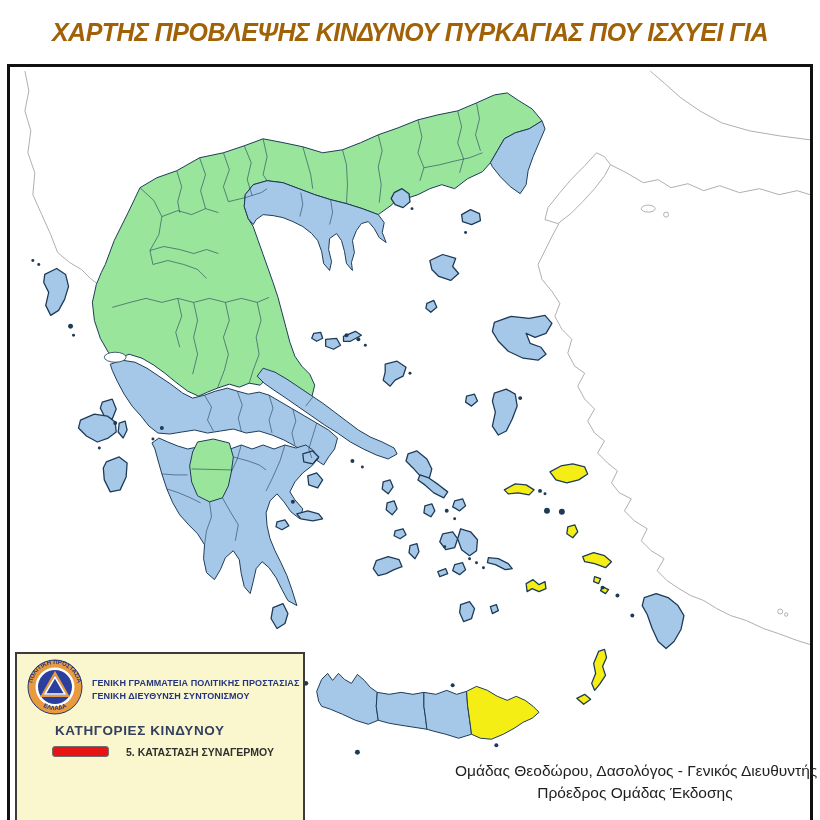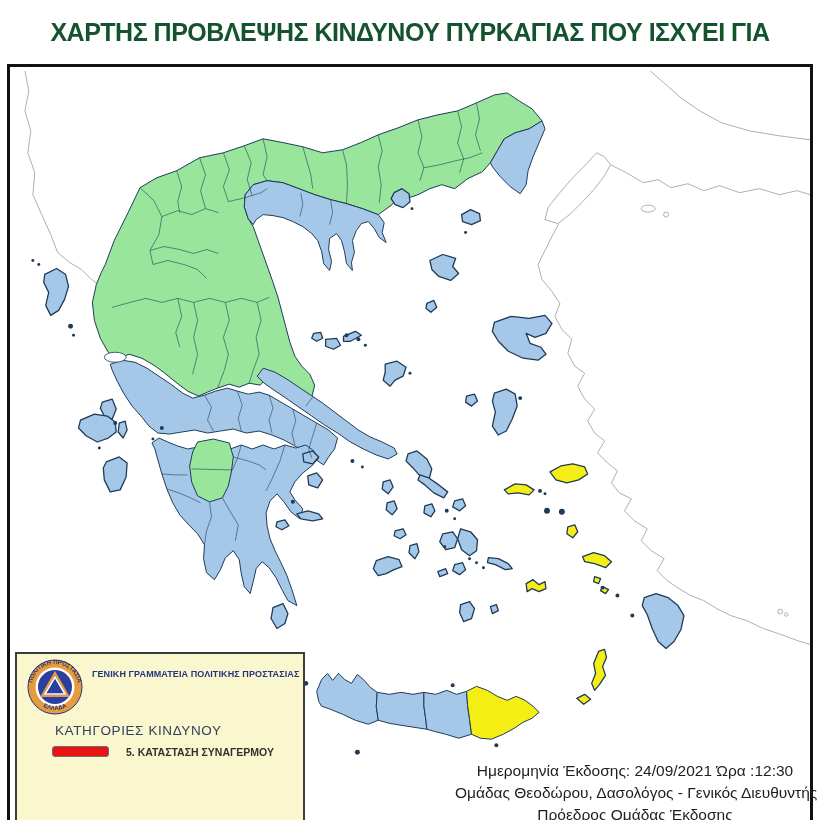--- a/index.html
+++ b/index.html
@@ -5,43 +5,43 @@
   html,body{margin:0;padding:0;}
   body{
     width:820px;height:820px;position:relative;overflow:hidden;
     background:#ffffff;
     font-family:"Liberation Sans", sans-serif;
   }
   .page-header{
     position:absolute;left:0;top:0;width:820px;height:64px;
     display:flex;flex-direction:column;align-items:center;justify-content:center;
   }
-  .title-l1{font-size:25px;font-weight:bold;color:#14532d;letter-spacing:-0.5px;white-space:nowrap;}
+  .title-l1{font-size:25px;font-weight:bold;color:#a16207;letter-spacing:-0.5px;white-space:nowrap;font-style:italic;}
   .title-l2{font-size:22px;font-weight:bold;color:#111;margin-top:2px;}
   .map-frame{
     position:absolute;left:7px;top:64px;width:806px;height:762px;
     border:3px solid var(--frame,#111);box-sizing:border-box;background:var(--sea,#fff);
   }
   .map-frame svg{display:block;width:100%;height:100%;}
   .region{stroke:var(--border,#1d3a57);stroke-width:1;stroke-linejoin:round;}
   .isle{stroke:var(--border,#1d3a57);stroke-width:1.3;stroke-linejoin:round;}
   .inner{fill:none;stroke:var(--border,#1d3a57);stroke-width:0.65;opacity:0.9;}
   .neighbor{fill:none;stroke:var(--neighbor,#adadad);stroke-width:1;}
   .gulf{fill:#fff;stroke:var(--border,#1d3a57);stroke-width:0.8;}
   .islet{fill:var(--border,#1d3a57);}
   .legend-panel{
     position:absolute;left:15px;top:652px;width:290px;height:176px;
     background:var(--legendbg,#faf6ce);border:2px solid #3c3c3c;box-sizing:border-box;
     z-index:5;
   }
   .legend-head{display:flex;align-items:flex-start;padding:5px 4px 0 10px;}
   .logo-wrap{width:56px;height:56px;flex:0 0 56px;}
-  .agency-lines{margin-left:9px;margin-top:9px;}
+  .agency-lines{margin-left:9px;margin-top:18px;}
   .agency-line{font-size:9px;font-weight:bold;color:#24357d;line-height:13px;letter-spacing:0.1px;white-space:nowrap;}
-  .legend-title{margin:8px 0 0 38px;font-size:13.5px;font-weight:normal;color:#33415e;letter-spacing:0.6px;}
+  .legend-title{margin:8px 0 0 38px;font-size:13.5px;font-weight:bold;color:#33415e;letter-spacing:0.6px;}
   .cat-list{margin:6px 0 0 35px;}
   .cat-row{display:flex;align-items:center;height:15px;}
   .swatch{width:57px;height:11px;border:1px solid #6e6e6e;border-radius:3px;flex:0 0 57px;box-sizing:border-box;}
   .cat-label{margin-left:17px;font-size:10.5px;color:#303030;font-weight:bold;white-space:nowrap;}
   .issue-block{
     position:absolute;left:455px;top:760px;width:360px;text-align:center;z-index:4;
   }
   .issue-line{font-size:15.5px;color:#1f1f1f;line-height:22px;white-space:nowrap;}
 </style>
 </head>
@@ -235,29 +235,29 @@
         <text font-size="6" font-weight="bold" fill="#24357d">
           <textPath href="#arcTop" startOffset="50%" text-anchor="middle">ΠΟΛΙΤΙΚΗ ΠΡΟΣΤΑΣΙΑ</textPath>
         </text>
         <text font-size="6" font-weight="bold" fill="#24357d">
           <textPath href="#arcBot" startOffset="50%" text-anchor="middle">ΕΛΛΑΔΑ</textPath>
         </text>
       </svg>
     </div>
     <div class="agency-lines">
       <div class="agency-line">ΓΕΝΙΚΗ ΓΡΑΜΜΑΤΕΙΑ ΠΟΛΙΤΙΚΗΣ ΠΡΟΣΤΑΣΙΑΣ</div>
+      <div class="agency-line">ΓΕΝΙΚΗ ΔΙΕΥΘΥΝΣΗ ΣΥΝΤΟΝΙΣΜΟΥ</div>
     </div>
   </div>
   <div class="legend-title">ΚΑΤΗΓΟΡΙΕΣ ΚΙΝΔΥΝΟΥ</div>
   <div class="cat-list">
       <div class="cat-row">
         <span class="swatch" style="background: rgb(232, 19, 19);"></span>
         <span class="cat-label">5. ΚΑΤΑΣΤΑΣΗ ΣΥΝΑΓΕΡΜΟΥ</span>
       </div>
     </div>
 
 </div>
 
 <div class="issue-block">
-  <div class="issue-line">Ημερομηνία Έκδοσης: 24/09/2021  Ώρα :12:30</div>
   <div class="issue-line">Ομάδας Θεοδώρου, Δασολόγος - Γενικός Διευθυντής</div>
   <div class="issue-line">Πρόεδρος Ομάδας Έκδοσης</div>
 </div>
 
 </body></html>

